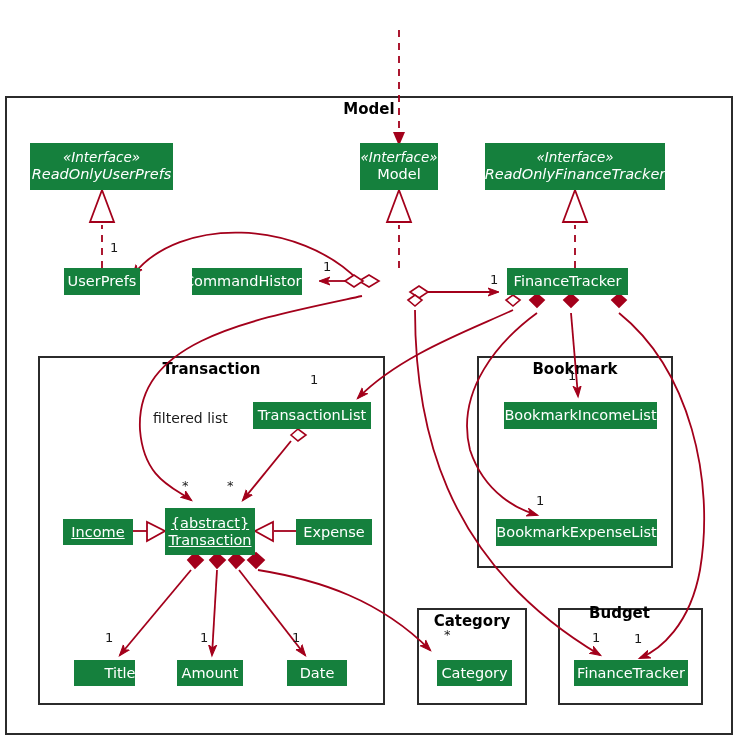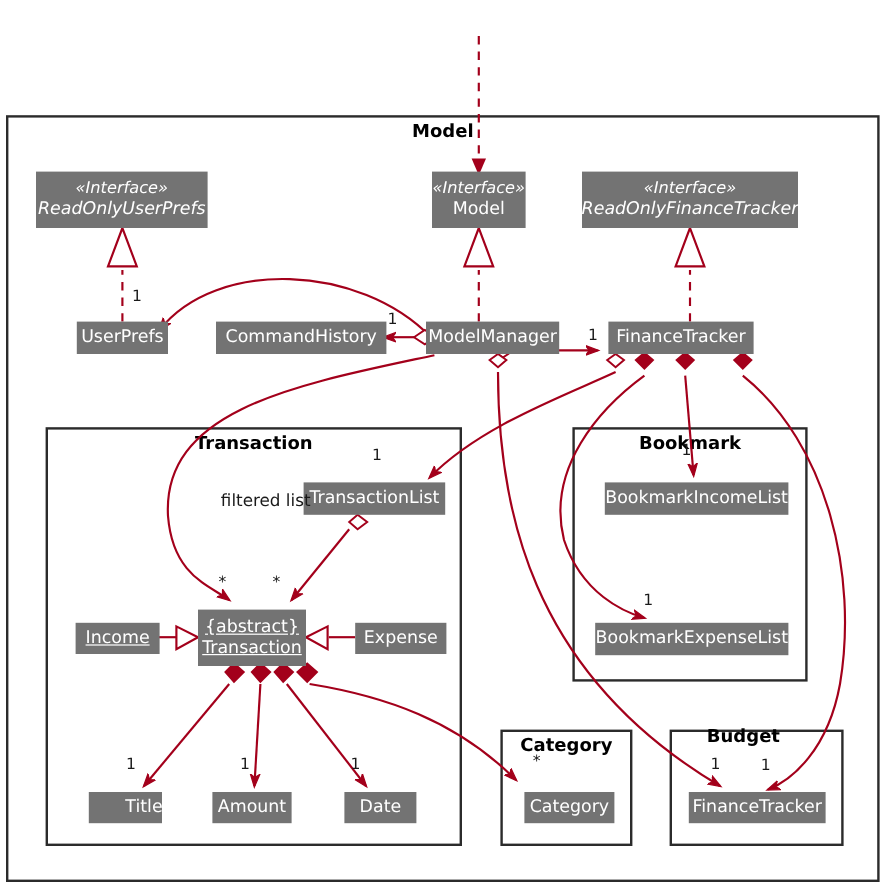--- a/index.html
+++ b/index.html
@@ -35,21 +35,21 @@
     position: absolute;
     font-weight: bold;
     font-size: 15px;
     color: #000000;
     text-align: center;
     white-space: nowrap;
     font-family: "DejaVu Sans", sans-serif;
   }
   .cls {
     position: absolute;
-    background: #737373;
+    background: #15803d;
     color: #ffffff;
     display: flex;
     flex-direction: column;
     align-items: center;
     justify-content: center;
     font-size: 14.5px;
     line-height: 1.15;
     white-space: nowrap;
     box-sizing: border-box;
     font-family: "DejaVu Sans", sans-serif;
@@ -205,27 +205,24 @@
 
   <div class="cls" style="left:485px; top:143px; width:180px; height:47px;">
     <span class="iface">«Interface»</span>
     <span class="iname">ReadOnlyFinanceTracker</span>
   </div>
 
   <div class="cls" style="left:64px; top:268px; width:76px; height:27px;">
     <span>UserPrefs</span>
   </div>
 
-  <div class="cls" style="left:180px; top:268px; width:142px; height:27px;">
+  <div class="cls" style="left:192px; top:268px; width:110px; height:27px;">
     <span>CommandHistory</span>
   </div>
 
-  <div class="cls" style="left:355px; top:268px; width:111px; height:27px;">
-    <span>ModelManager</span>
-  </div>
 
   <div class="cls" style="left:507px; top:268px; width:121px; height:27px;">
     <span>FinanceTracker</span>
   </div>
 
   <div class="cls" style="left:253px; top:402px; width:118px; height:27px;">
     <span>TransactionList</span>
   </div>
 
   <div class="cls" style="left:165px; top:508px; width:90px; height:47px;text-decoration:underline;">
@@ -277,15 +274,15 @@
   <div class="mult" style="left:227px; top:478px;">*</div>
   <div class="mult" style="left:105px; top:630px;">1</div>
   <div class="mult" style="left:200px; top:630px;">1</div>
   <div class="mult" style="left:292px; top:630px;">1</div>
   <div class="mult" style="left:568px; top:368px;">1</div>
   <div class="mult" style="left:536px; top:493px;">1</div>
   <div class="mult" style="left:444px; top:627px;">*</div>
   <div class="mult" style="left:592px; top:630px;">1</div>
   <div class="mult" style="left:634px; top:631px;">1</div>
 
-  <div class="edge-label" style="left:153px; top:410px;margin-left:31px;">filtered list</div>
+  <div class="edge-label" style="left:153px; top:410px;">filtered list</div>
 
 </div>
 
 </body></html>

